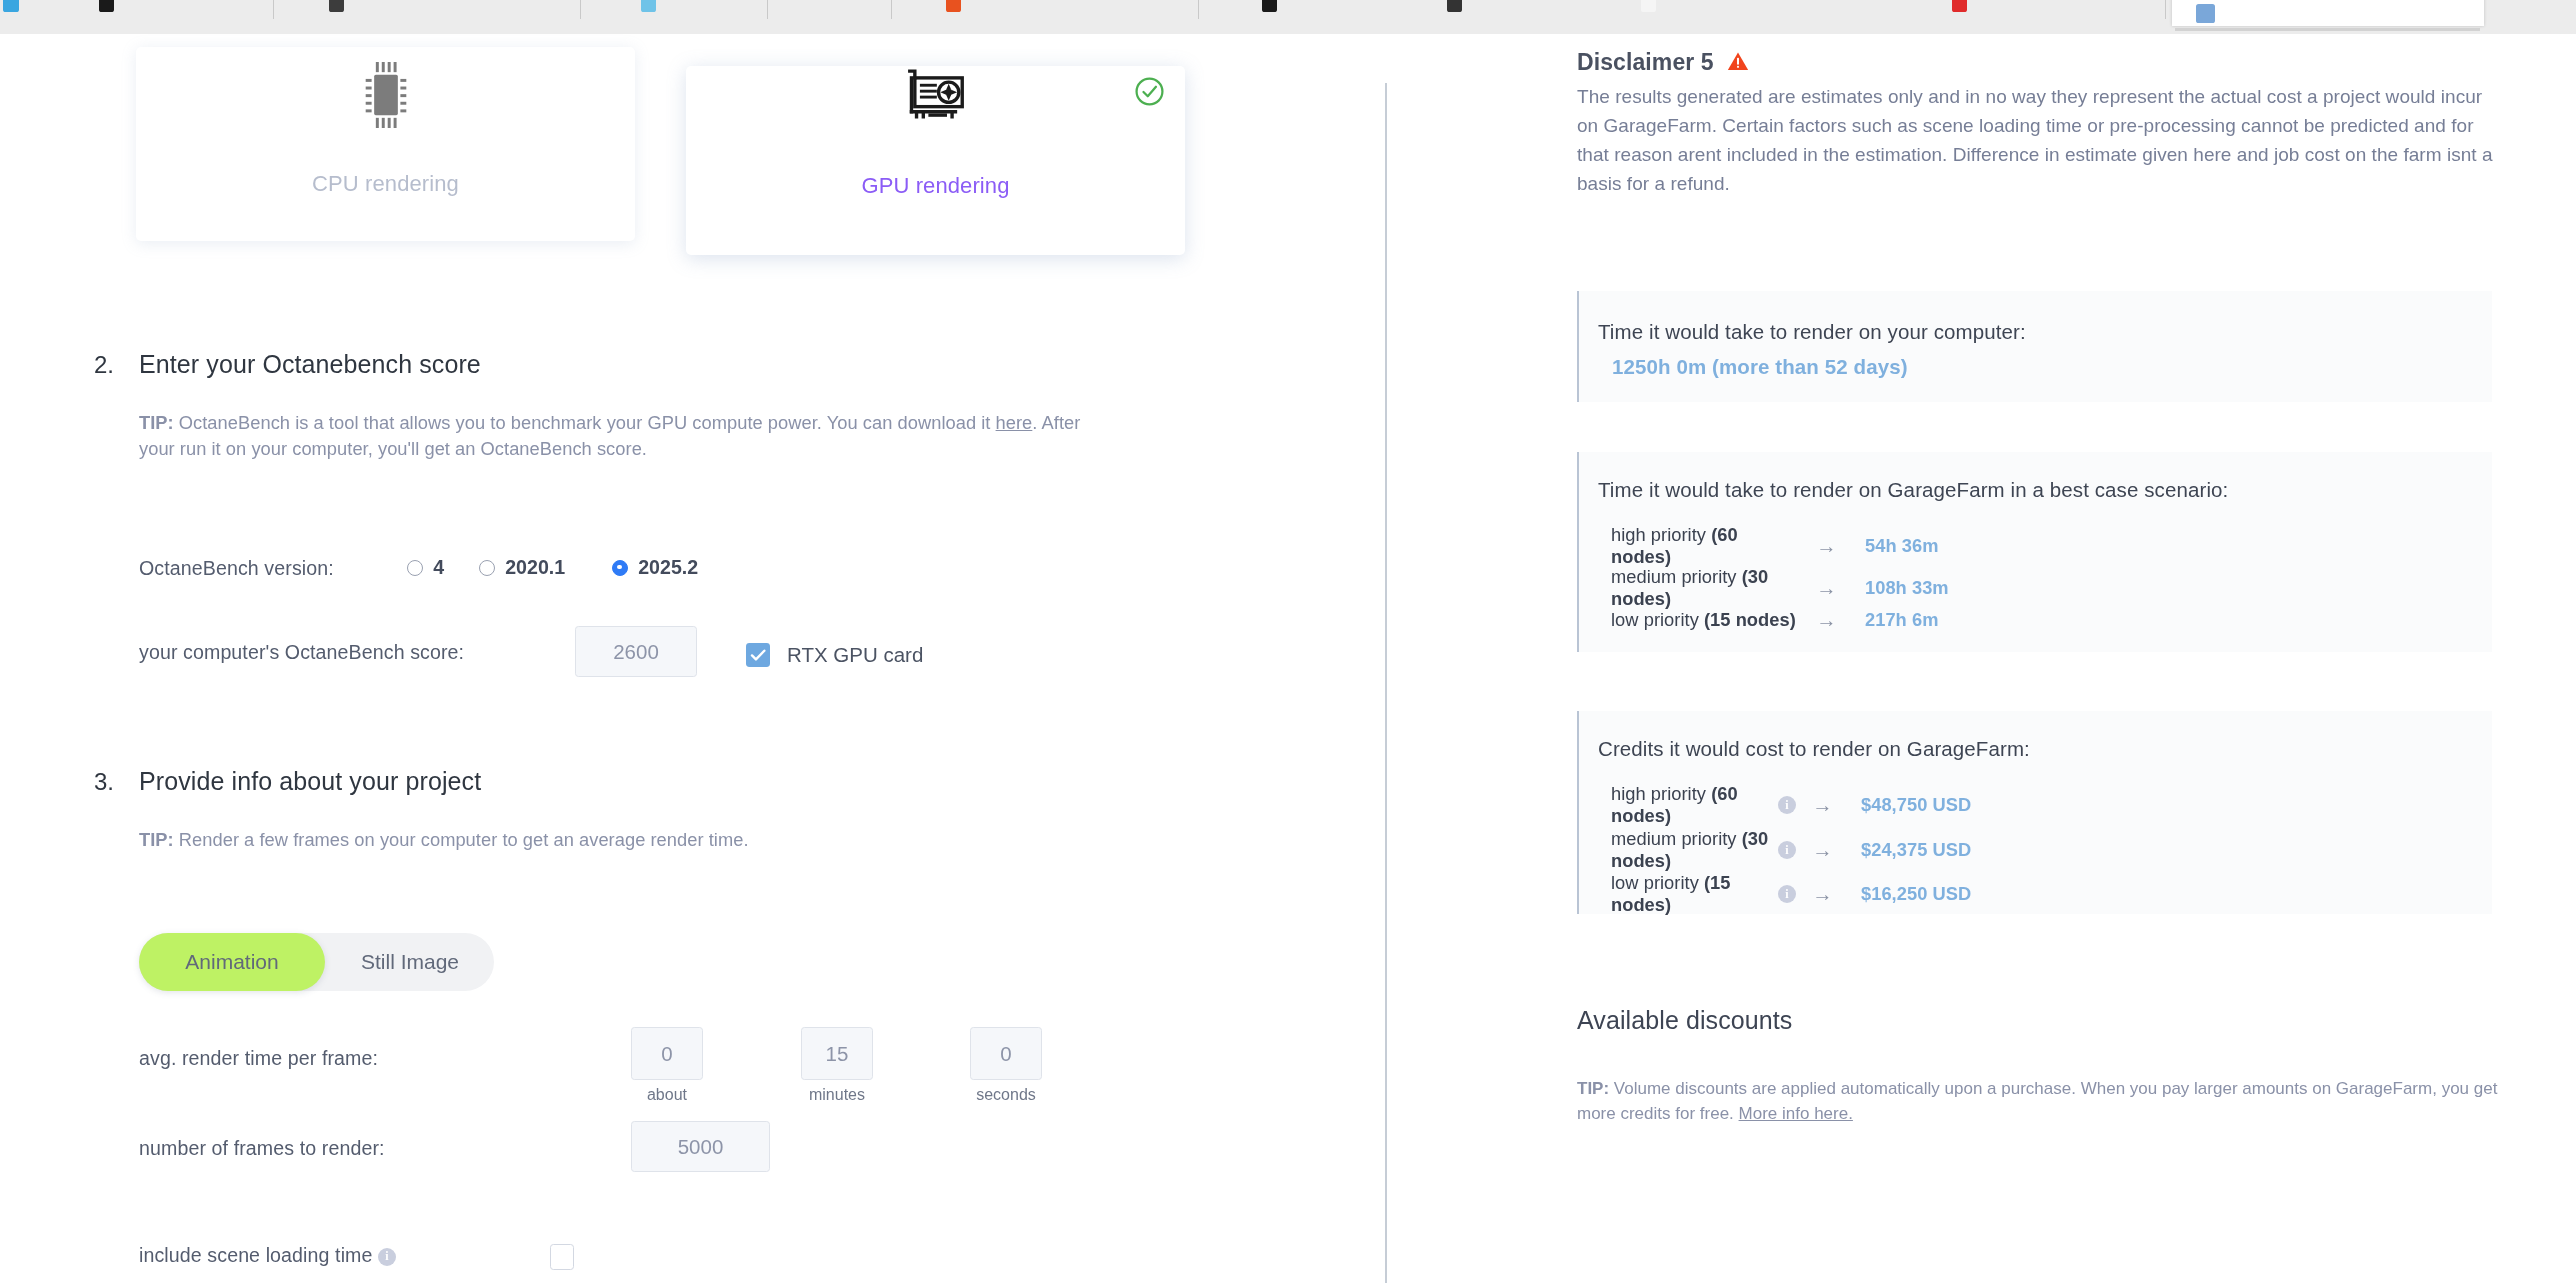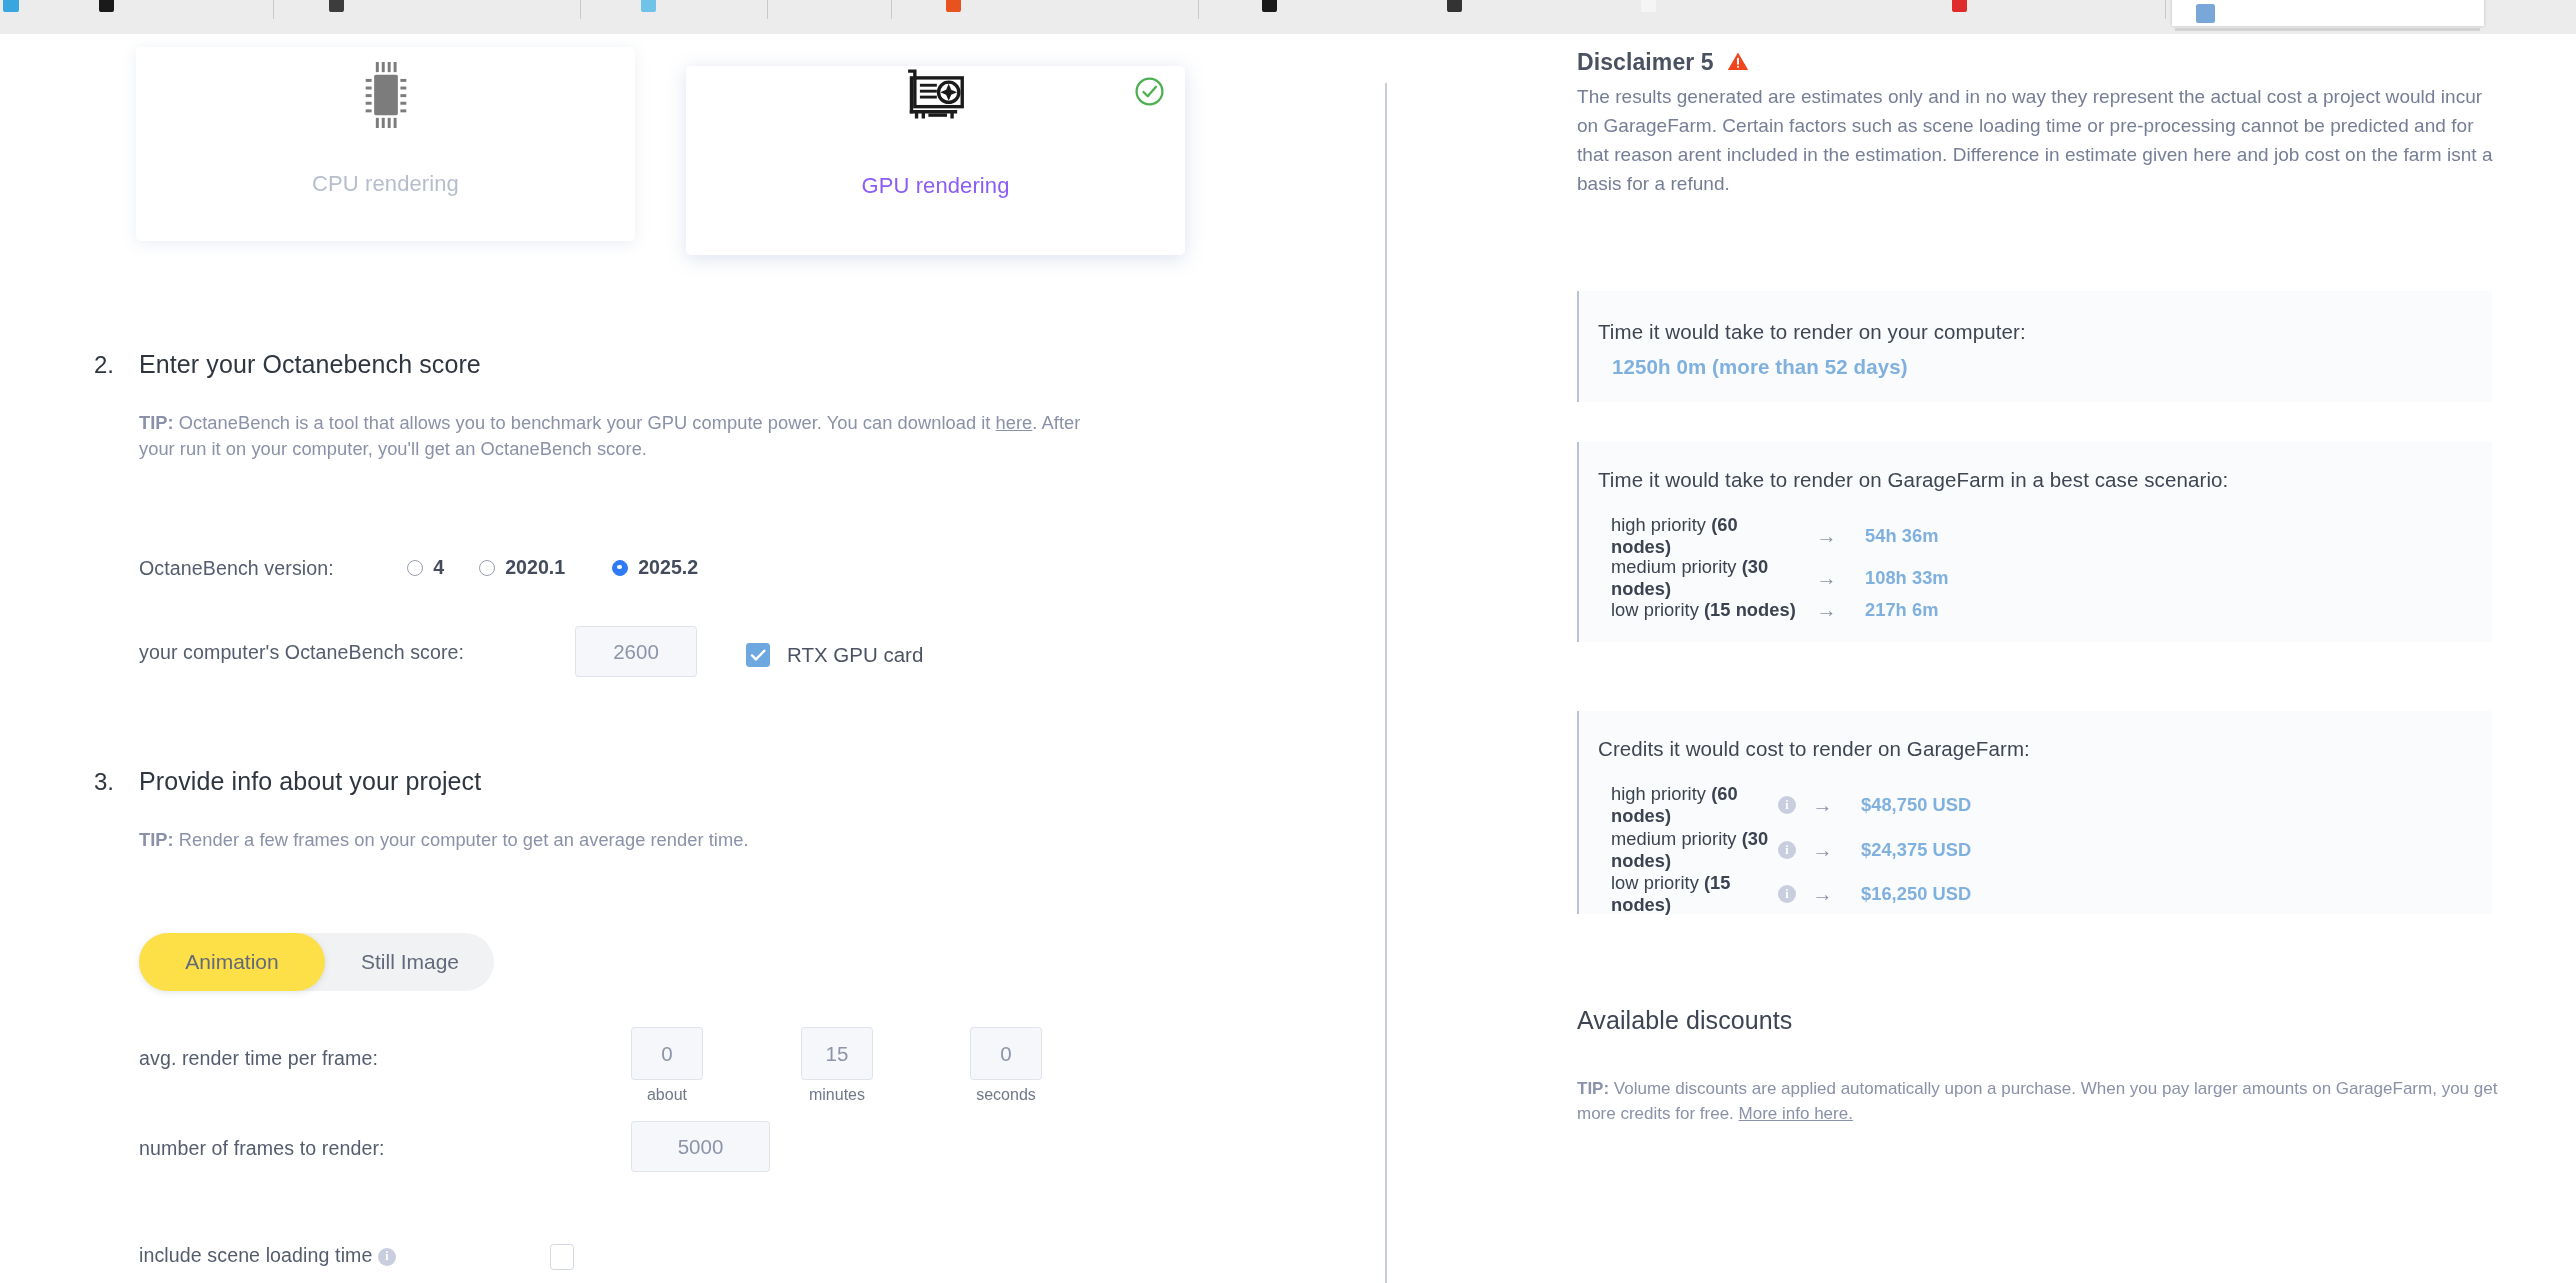--- a/index.html
+++ b/index.html
@@ -246,21 +246,21 @@
     top: 0;
     height: 58px;
     display: flex;
     align-items: center;
     justify-content: center;
     font-size: 21px;
     color: #61697a;
   }
   #seg-anim {
     left: 0; width: 186px;
-    background: #fde047;
+    background: #bef264;
     border-radius: 29px;
     box-shadow: 0 1.7px 6px rgba(90,100,125,.17);
     color: #2e3542;
   }
   #seg-still { left: 186px; width: 170px; }
 
   
   .info-i {
     display: inline-flex;
     align-items: center;
@@ -548,21 +548,21 @@
       </span>
     </div>
 
     <div id="disclaimer-body">The results generated are estimates only and in no way they represent the actual cost a project would incur on GarageFarm. Certain factors such as scene loading time or pre-processing cannot be predicted and for that reason arent included in the estimation. Difference in estimate given here and job cost on the farm isnt a basis for a refund.</div>
 
     <div class="result-card" style="top:257px; height:111px;">
       <div class="card-title" style="top:29px;">Time it would take to render on your computer:</div>
       <div class="card-value" style="left:33px; top:64px;">1250h 0m (more than 52 days)</div>
     </div>
 
-    <div class="result-card" style="top:408px; height:200px;">
+    <div class="result-card" style="top:418px; height:200px;">
       <div class="card-title" style="top:25.6px;">Time it would take to render on GarageFarm in a best case scenario:</div>
 
       <div class="prio-row" style="top:72px;">
         <span style="width:189px"><span>high priority </span><b>(60 nodes)</b></span>
         <span class="arrow" style="width:53px;text-align:center">→</span>
         <span class="prio-val">54h 36m</span>
       </div>
 
       <div class="prio-row" style="top:114px;">
         <span style="width:189px"><span>medium priority </span><b>(30 nodes)</b></span>

